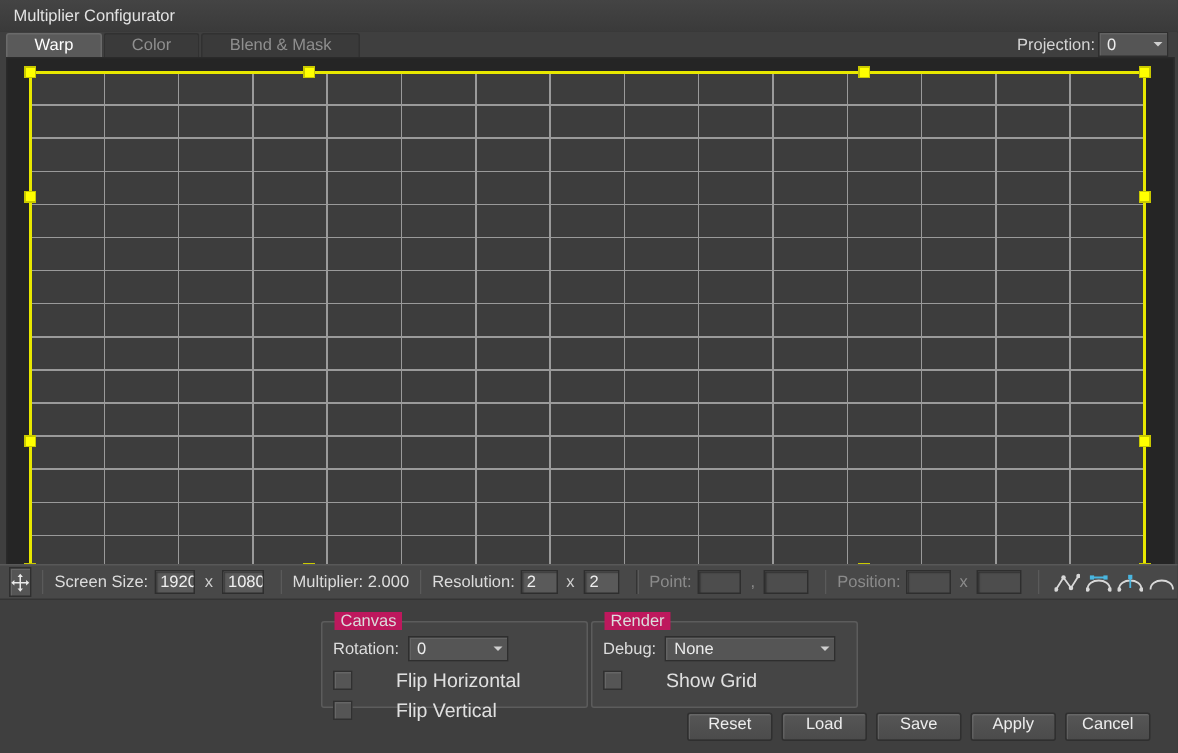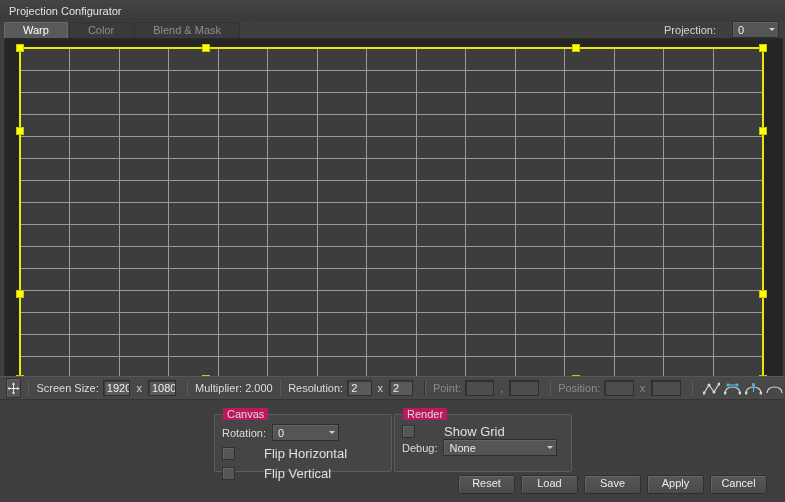--- a/index.html
+++ b/index.html
@@ -35,21 +35,21 @@
     cursor:default;white-space:nowrap;
   }
   .tab.active{
     background:#5a5a5a;color:#ffffff;border-color:#6a6a6a;
   }
   .tab:first-child{margin-left:4px;}
 
   
   .proj-wrap{
     position:absolute;right:6px;top:21px;height:17px;
-    display:flex;align-items:center;gap:16px;
+    display:flex;align-items:center;gap:2px;
   }
   .proj-label{font-size:11px;color:#d4d4d4;}
   .combo{
     background:#555555;border:1px solid #2e2e2e;
     box-shadow:inset 1px 1px 0 #636363;
     height:15px;display:flex;align-items:center;
     padding:0 2px 0 5px;color:#ececec;font-size:11px;
     cursor:default;
   }
   .combo .val{flex:1;white-space:nowrap;}
@@ -129,21 +129,21 @@
     box-shadow:inset 1px 1px 0 rgba(255,255,255,.10);
     cursor:default;white-space:nowrap;
   }
 </style>
 </head>
 <body>
 
 <div id="app">
 
   <div class="titlebar">
-    <span class="title">Projection Configurator</span>
+    <span class="title">Multiplier Configurator</span>
   </div>
 
   <div class="tabstrip">
     <div class="tab active">Warp</div>
     <div class="tab">Color</div>
     <div class="tab">Blend &amp; Mask</div>
   </div>
 
   <div class="proj-wrap">
     <span class="proj-label">Projection:</span>
@@ -299,31 +299,31 @@
       <div class="row" style="margin-bottom:0">
         <span class="chk"></span>
         <span class="chk-label">Flip Vertical</span>
       </div>
     </div>
   </div>
 
   <div class="groupbox" style="left:394px;top:414px;width:176px;height:56px;">
     <span class="gb-title">Render</span>
     <div style="padding:9px 0 0 7px;">
-      <div class="row" style="margin-bottom:0">
-        <span class="chk"></span>
-        <span class="chk-label">Show Grid</span>
-      </div>
       <div class="row">
         <span class="fld-label" style="margin-right:6px">Debug:</span>
         <div class="combo" style="width:105px">
           <span class="val">None</span>
           <span class="arw"></span>
         </div>
       </div>
+      <div class="row" style="margin-bottom:0">
+        <span class="chk"></span>
+        <span class="chk-label">Show Grid</span>
+      </div>
     </div>
   </div>
 
   <div class="btnbar">
     <div class="btn">Reset</div>
     <div class="btn">Load</div>
     <div class="btn">Save</div>
     <div class="btn">Apply</div>
     <div class="btn">Cancel</div>
   </div>

